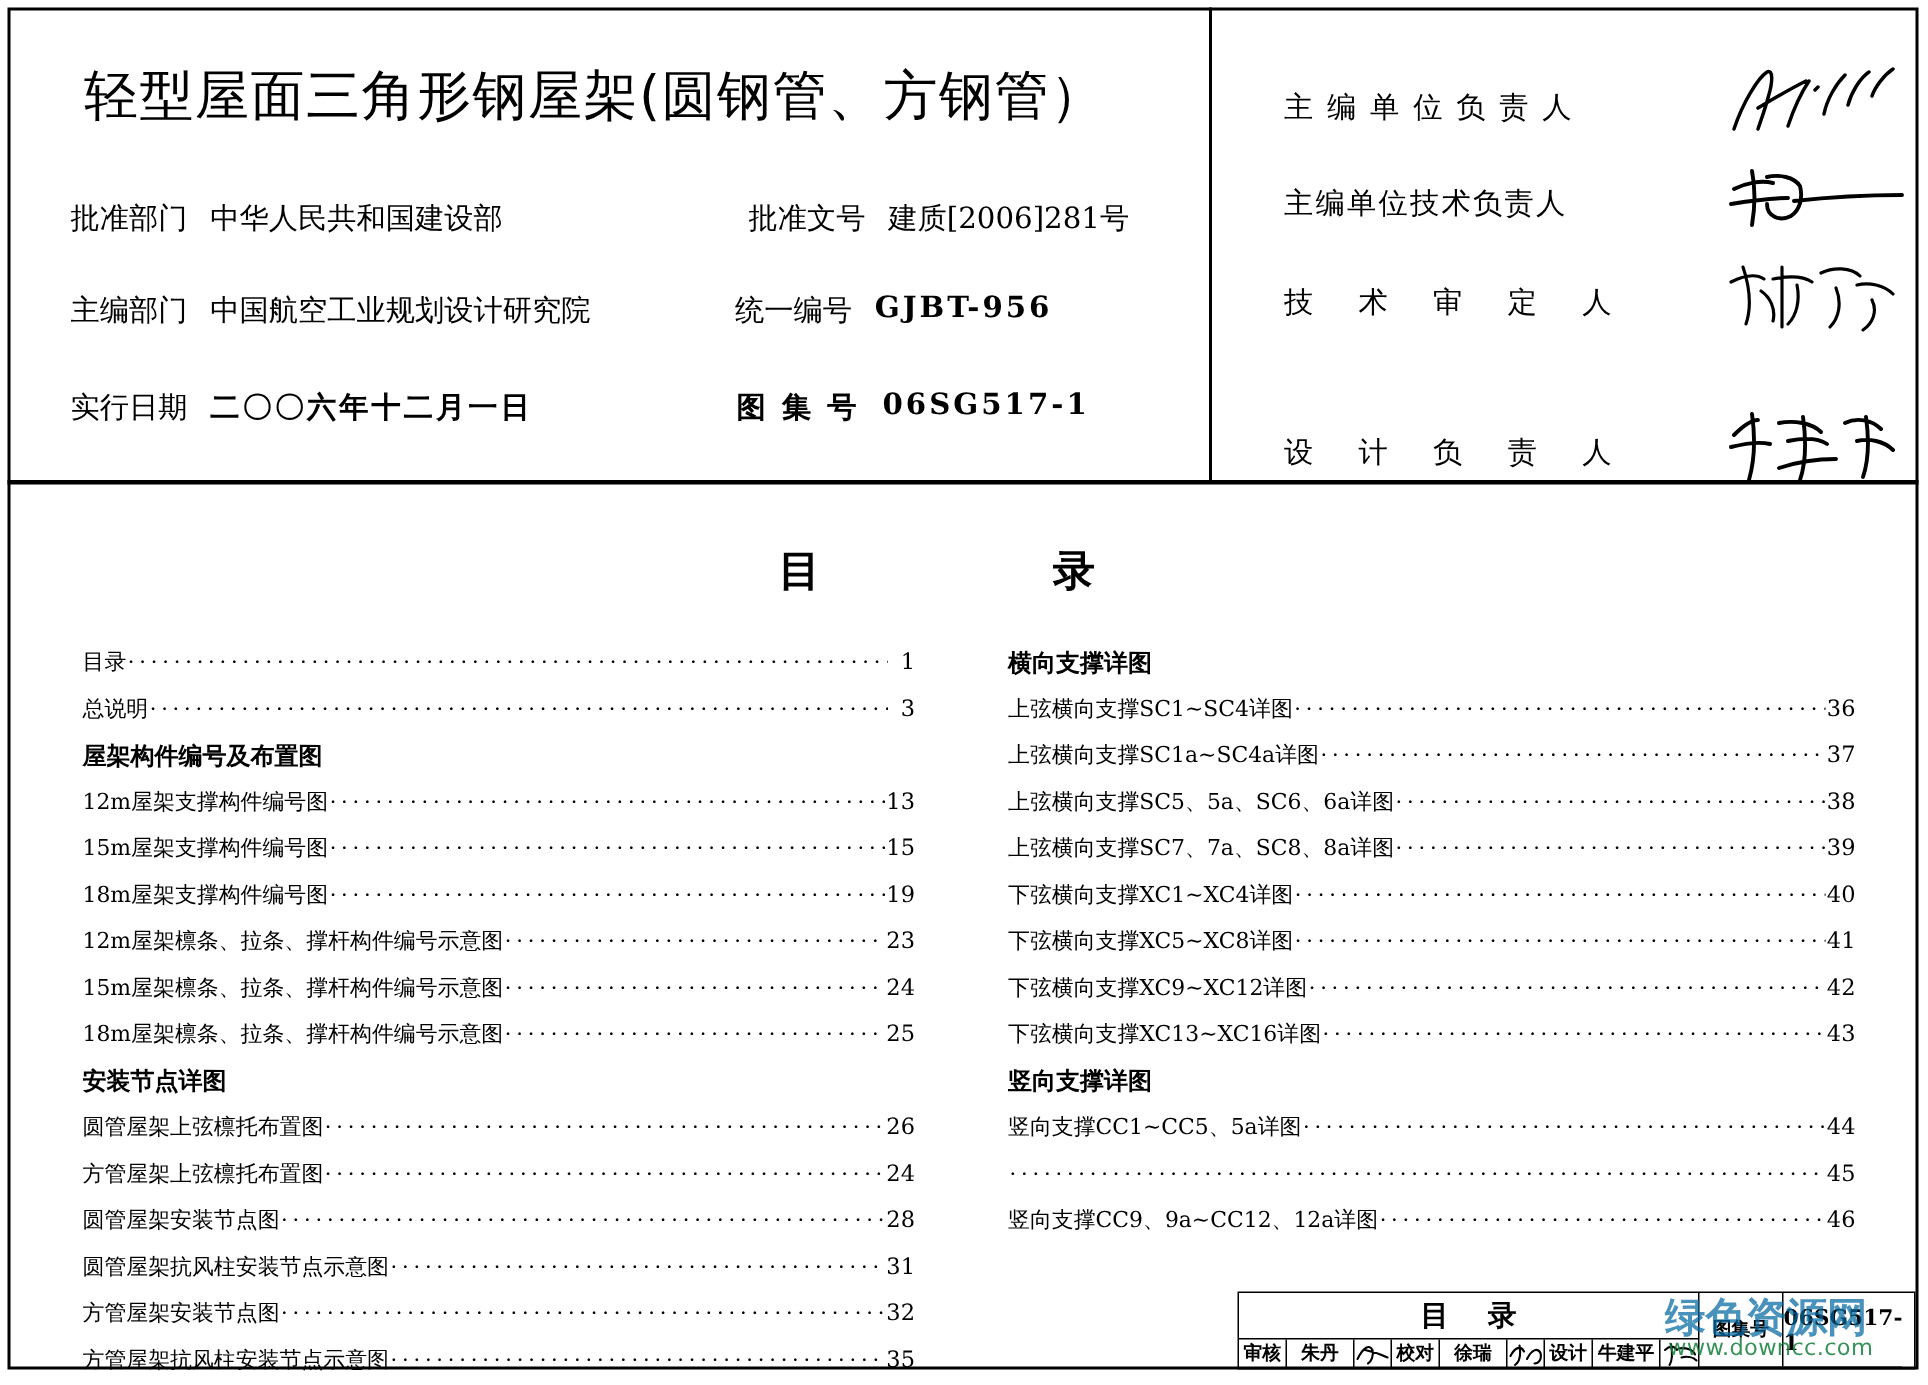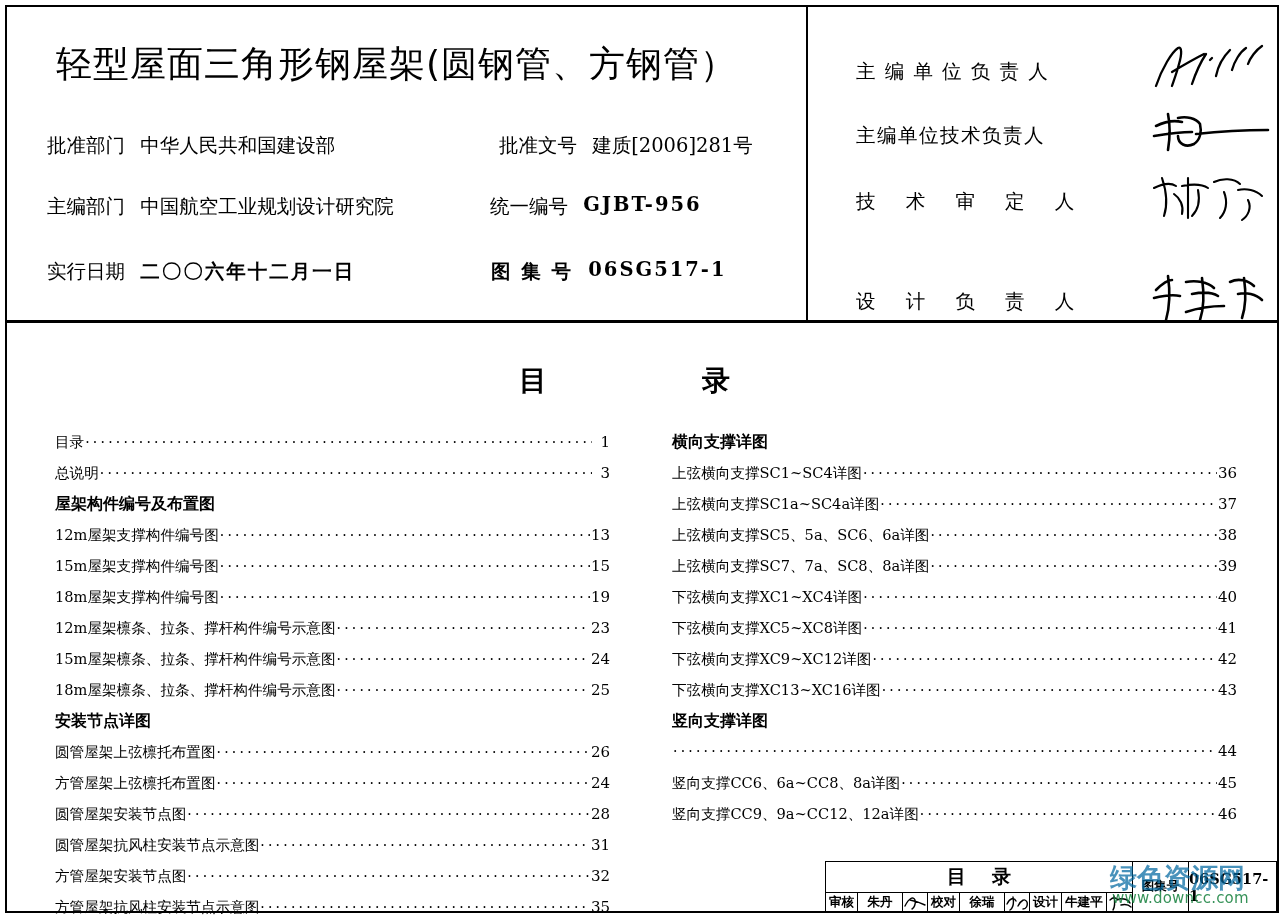--- a/index.html
+++ b/index.html
@@ -486,25 +486,25 @@
         <span class="t-dots">···············································································</span>
         <span class="t-page">42</span>
       </div>
       <div class="toc-item">
         <span class="t-label">下弦横向支撑XC13~XC16详图</span>
         <span class="t-dots">···············································································</span>
         <span class="t-page">43</span>
       </div>
       <div class="toc-section">竖向支撑详图</div>
       <div class="toc-item">
+        <span class="t-label">竖向支撑CC1~CC5、5a详图</span>
         <span class="t-dots">···············································································</span>
         <span class="t-page">44</span>
       </div>
       <div class="toc-item">
-        <span class="t-label">竖向支撑CC6、6a~CC8、8a详图</span>
         <span class="t-dots">···············································································</span>
         <span class="t-page">45</span>
       </div>
       <div class="toc-item">
         <span class="t-label">竖向支撑CC9、9a~CC12、12a详图</span>
         <span class="t-dots">···············································································</span>
         <span class="t-page">46</span>
       </div>
     </div>
 

